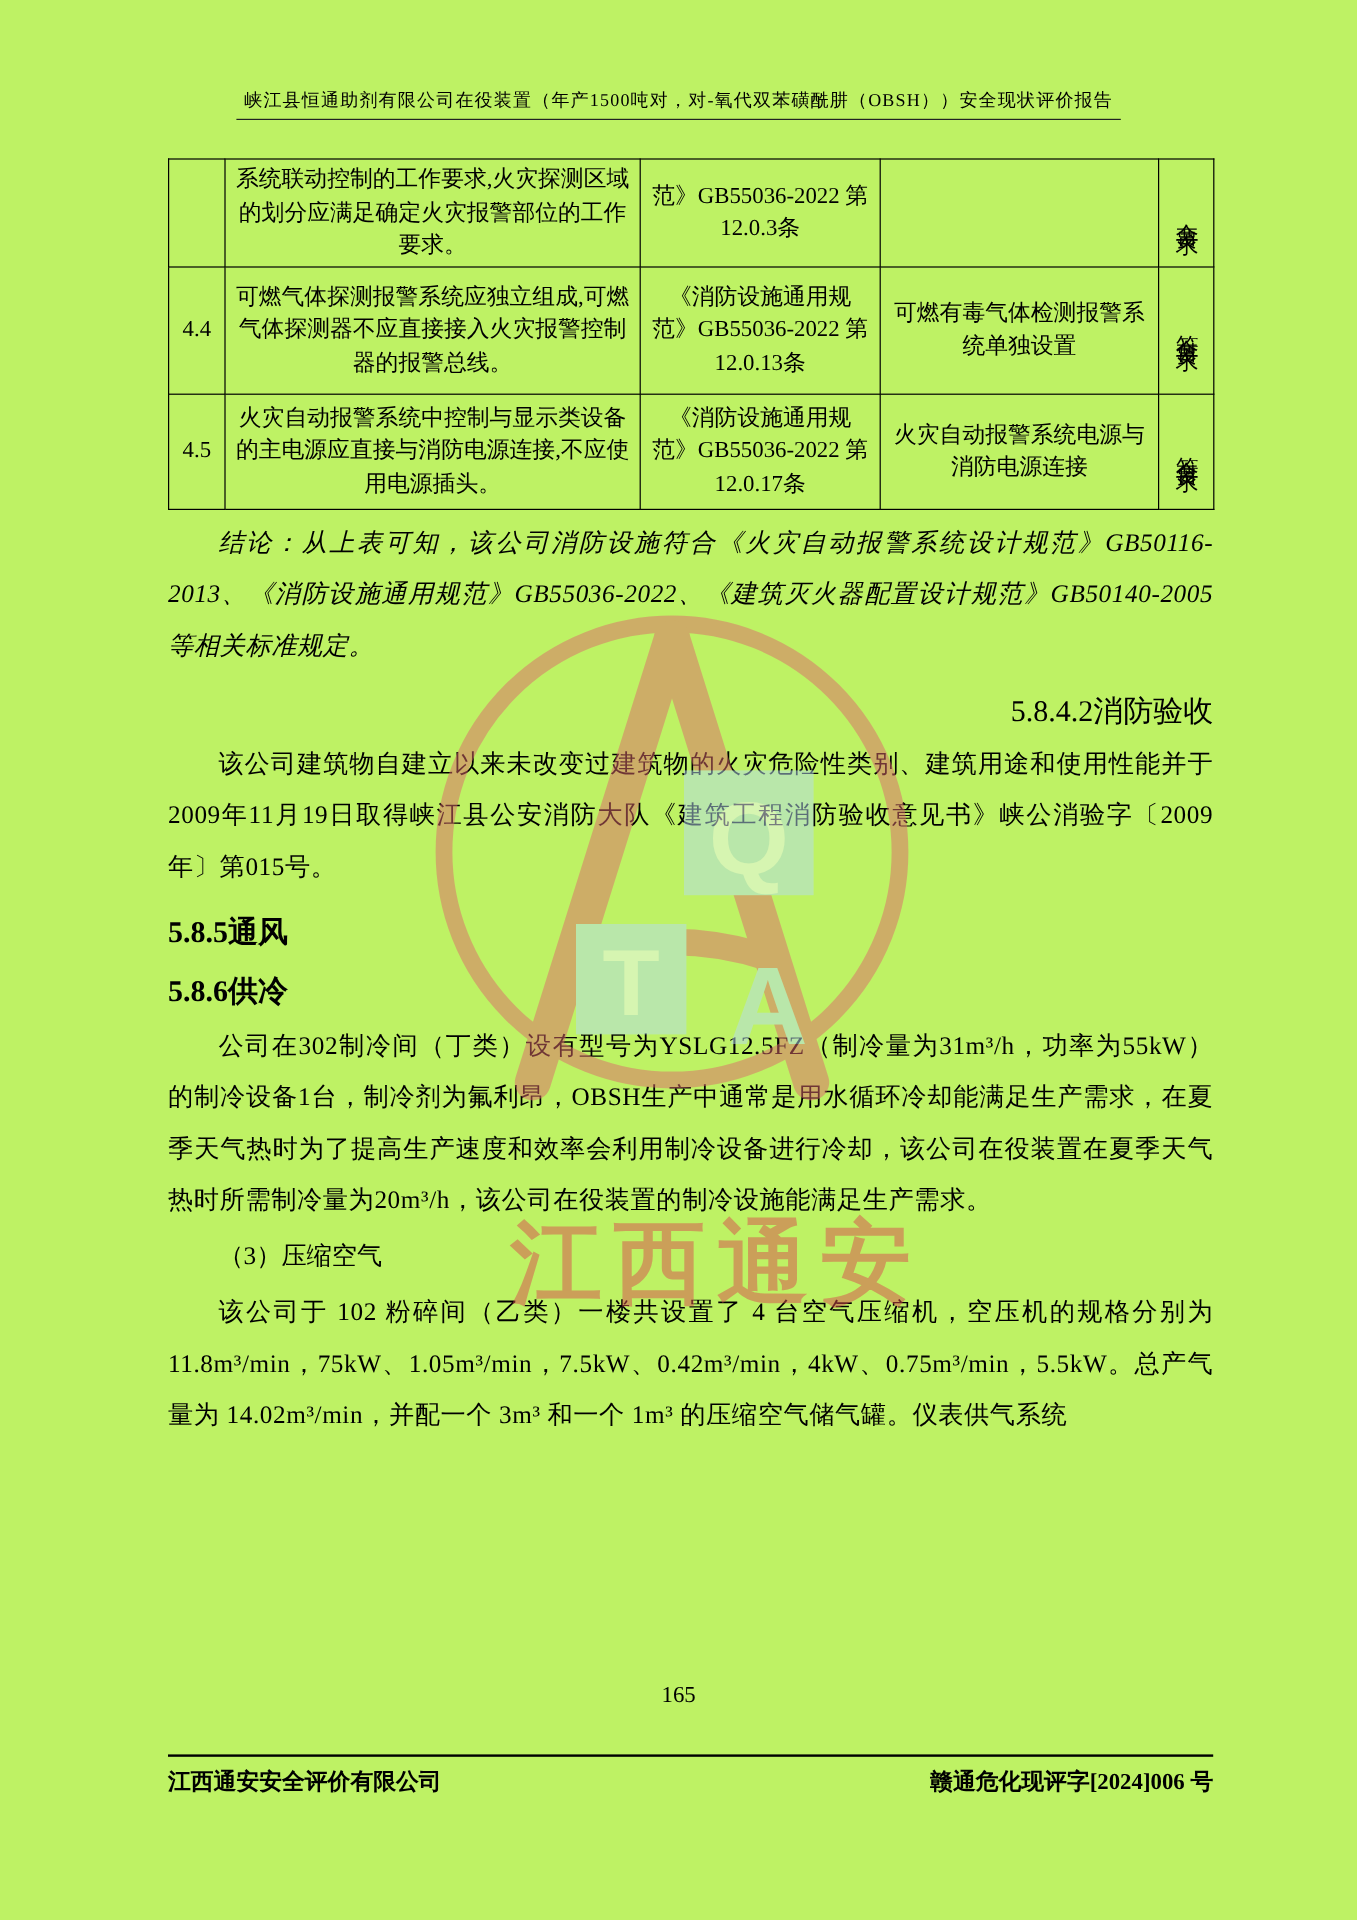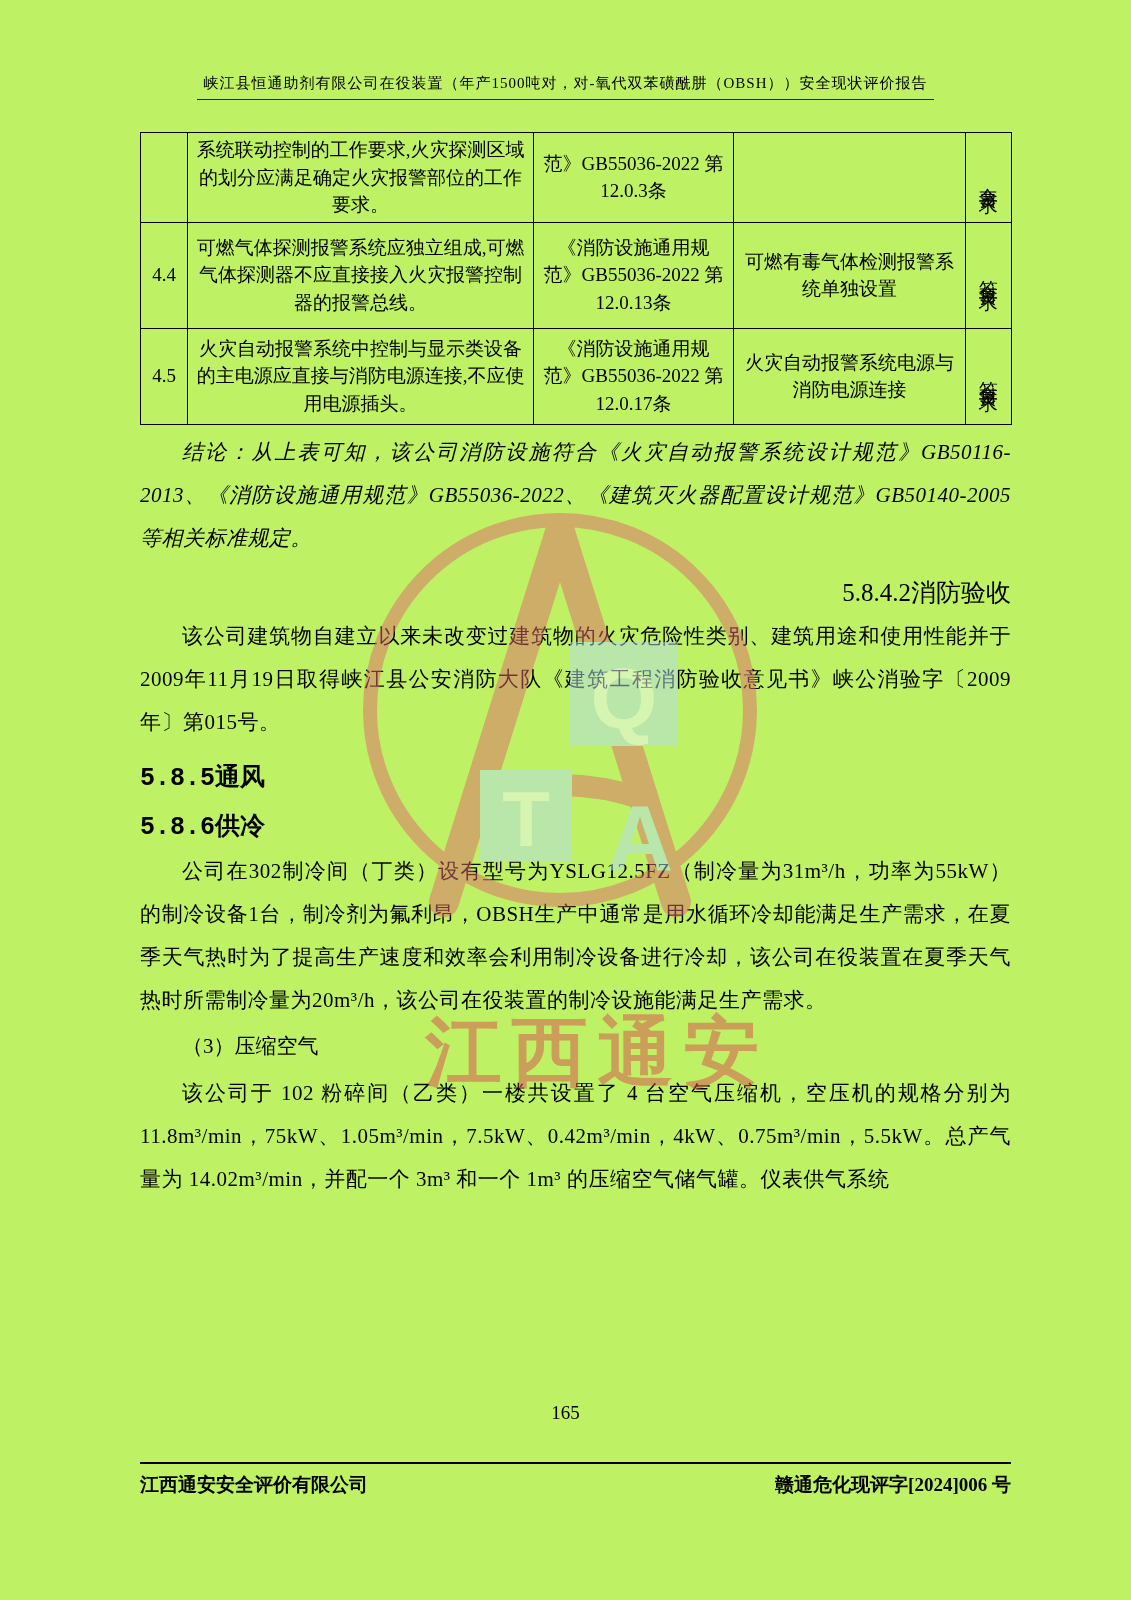--- a/index.html
+++ b/index.html
@@ -38,21 +38,21 @@
   td.cell-concl span{
     writing-mode:vertical-rl; text-orientation:upright;
     letter-spacing:4px; display:inline-block;
   }
   .para {
     font-size:21px; line-height:2.15; text-align:justify;
     text-indent:2em; letter-spacing:0.5px;
   }
   .para.tight { line-height:2.05; }
   .h-sub { font-size:25px; font-weight:normal; margin:16px 0 6px 0; padding-left:2.6em;text-align:right; }
-  .h-main { font-size:25px; font-weight:bold; margin:16px 0 8px 0;font-family:Liberation Mono, monospace; }
+  .h-main { font-size:25px; font-weight:bold; margin:16px 0 8px 0; }
   .sub-item { font-size:21px; line-height:2.1; text-indent:2em; margin-top:2px; }
   .mt6 { margin-top:6px;font-style:italic; } .mt4 { margin-top:4px; }
   
   .page-number {
     position:absolute; top:1402px; left:0; width:100%;
     text-align:center; font-size:19px; z-index:1;
   }
   .footer {
     position:absolute; top:1462px; left:140px; width:871px;
     border-top:2px solid #000; padding-top:8px;

